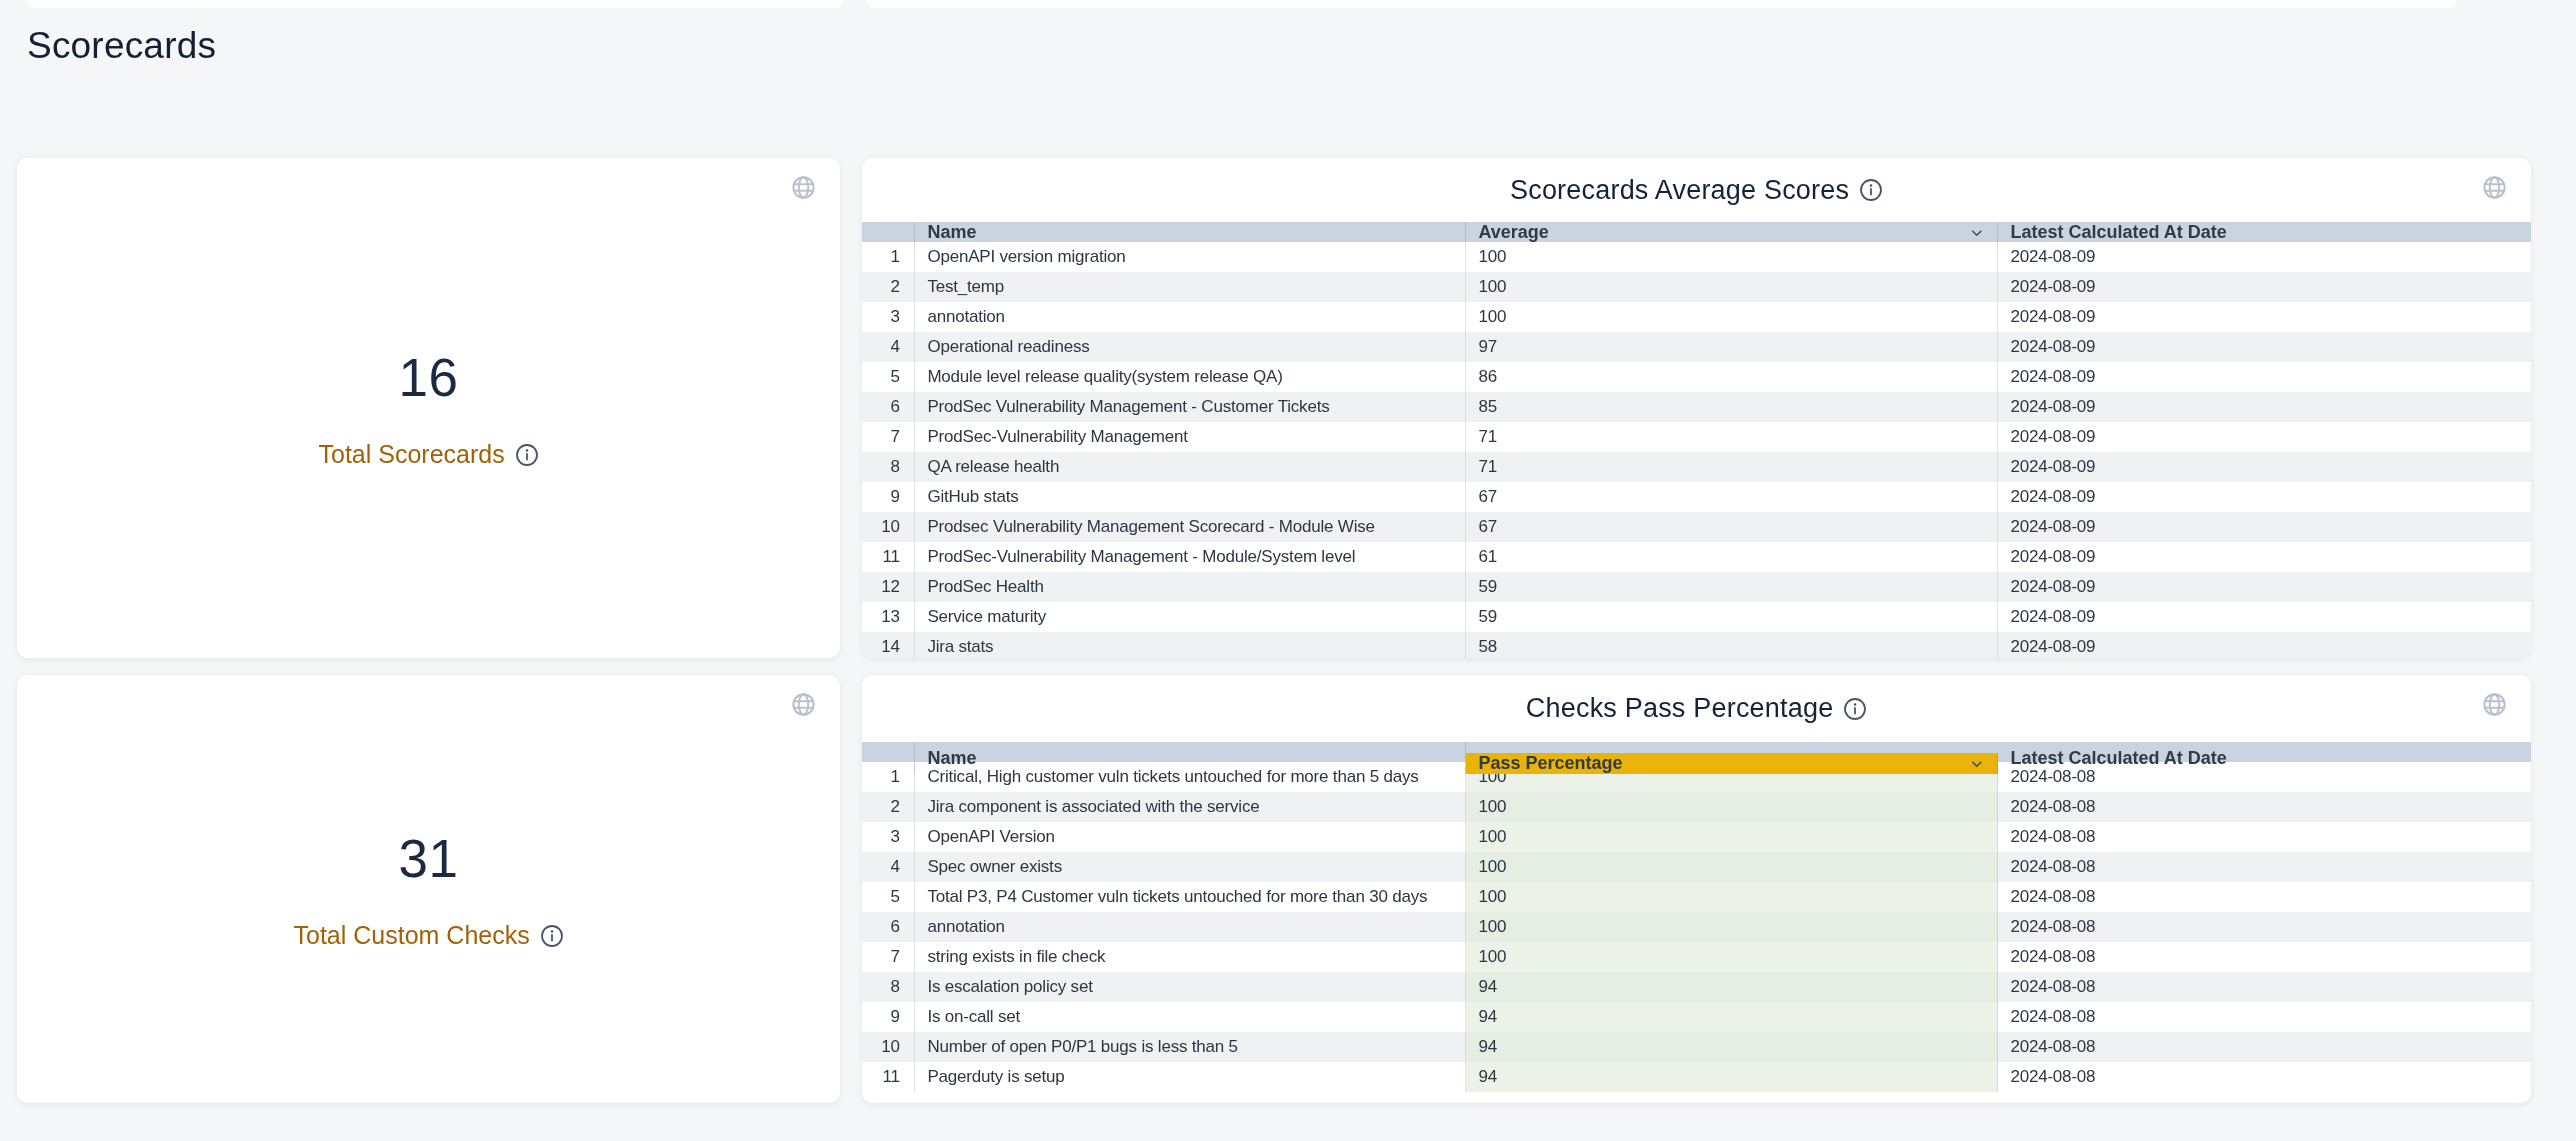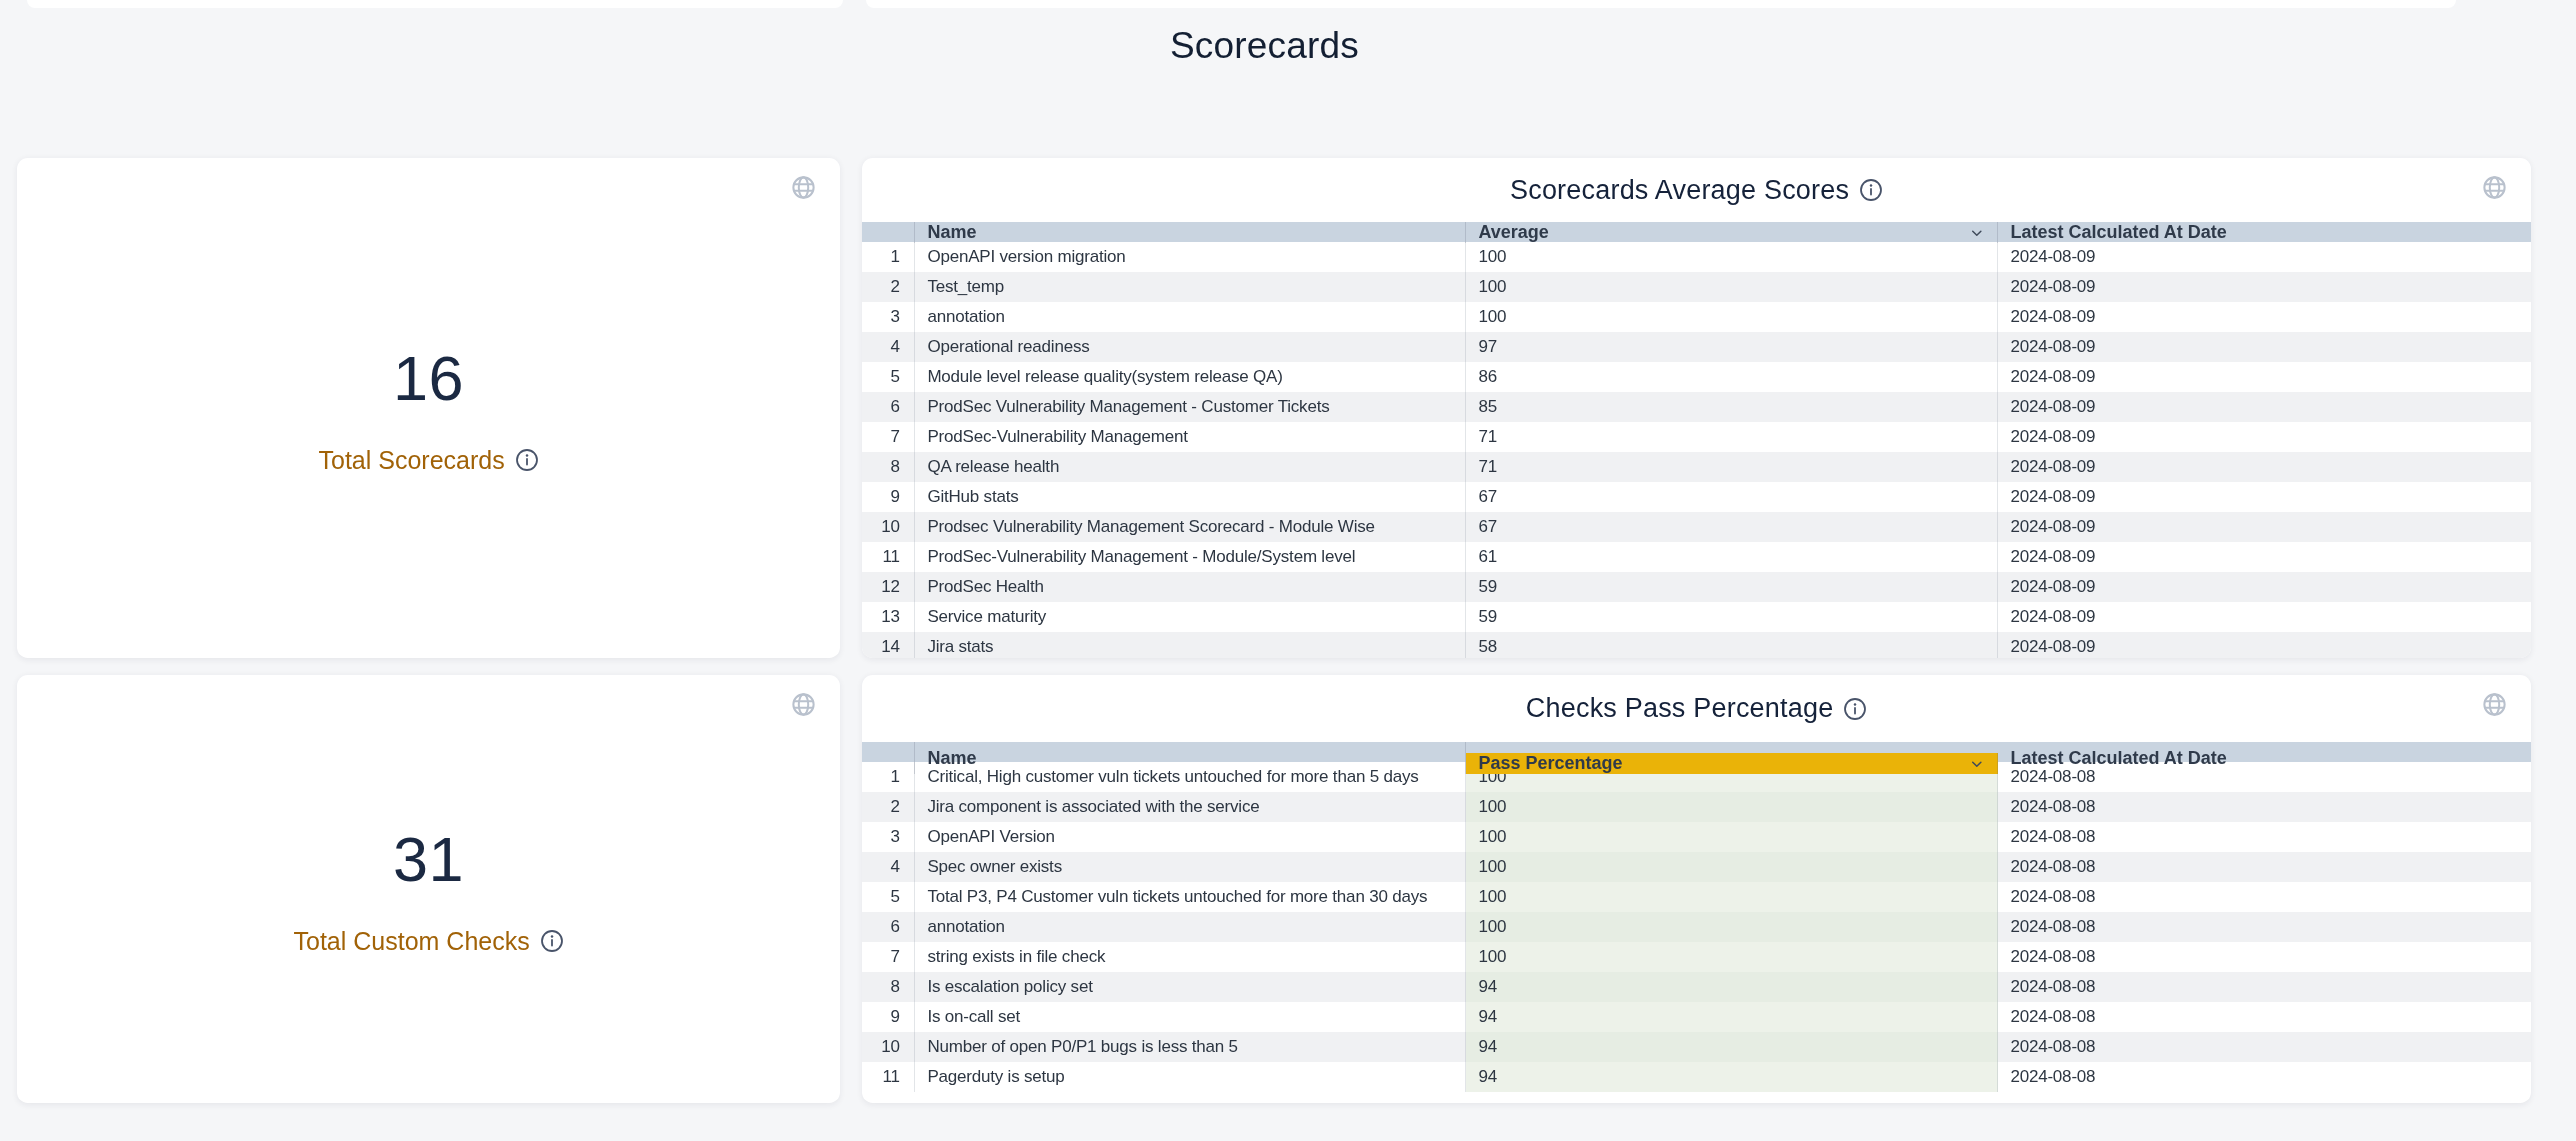--- a/index.html
+++ b/index.html
@@ -9,42 +9,42 @@
     background:#f5f6f8;
     position:relative;
     overflow:hidden;
     color:#2d3642;
   }
   
   .strip { position:absolute; top:0; height:8px; background:#ffffff; border-radius:0 0 9px 9px; }
   .strip-left  { left:27px;  width:816px;  }
   .strip-right { left:866px; width:1590px; }
 
-  .page-title-wrap { position:absolute; left:7px; top:25px; width:2515px; text-align:center; }
+  .page-title-wrap { position:absolute; left:27px; top:25px; width:2515px; }
   .page-title { font-size:37px; font-weight:500; color:#131f33; letter-spacing:0.2px; }
 
   .grid {
     position:absolute; left:17px; top:158px;
     display:grid;
     grid-template-columns:823px 1669px;
     grid-template-rows:500px 428px;
     column-gap:22px; row-gap:17px;
   }
   .card {
     background:#ffffff;
     border-radius:10.7px;
     box-shadow:0 1.8px 6.2px rgba(23,34,56,0.07);
     position:relative;
     overflow:hidden;
   }
   .globe { position:absolute; top:16px; right:23px; width:27px; height:27px; color:#b9c1cd; }
 
   
   .stat-card { display:flex; flex-direction:column; align-items:center; justify-content:center; }
-  .stat-value { font-size:63px; font-weight:500; color:#1b2942; letter-spacing:0.4px; }
+  .stat-value { font-size:53px; font-weight:500; color:#1b2942; letter-spacing:0.4px; }
   .stat-label-row { margin-top:32px; display:flex; align-items:center; gap:9.8px; }
   .stat-label { font-size:25px; color:#a16207; }
   .info-icon { width:24px; height:24px; color:#49546a; flex:0 0 auto; }
 
   
   .table-title-row { height:64px; display:flex; align-items:center; justify-content:center; gap:9.8px; }
   .t2 .table-title-row { height:67px; }
   .table-title { font-size:27px; font-weight:500; color:#15223a; letter-spacing:0.2px; }
 
   .thead, .trow { display:grid; grid-template-columns:53px 551px 532px 533px; }

